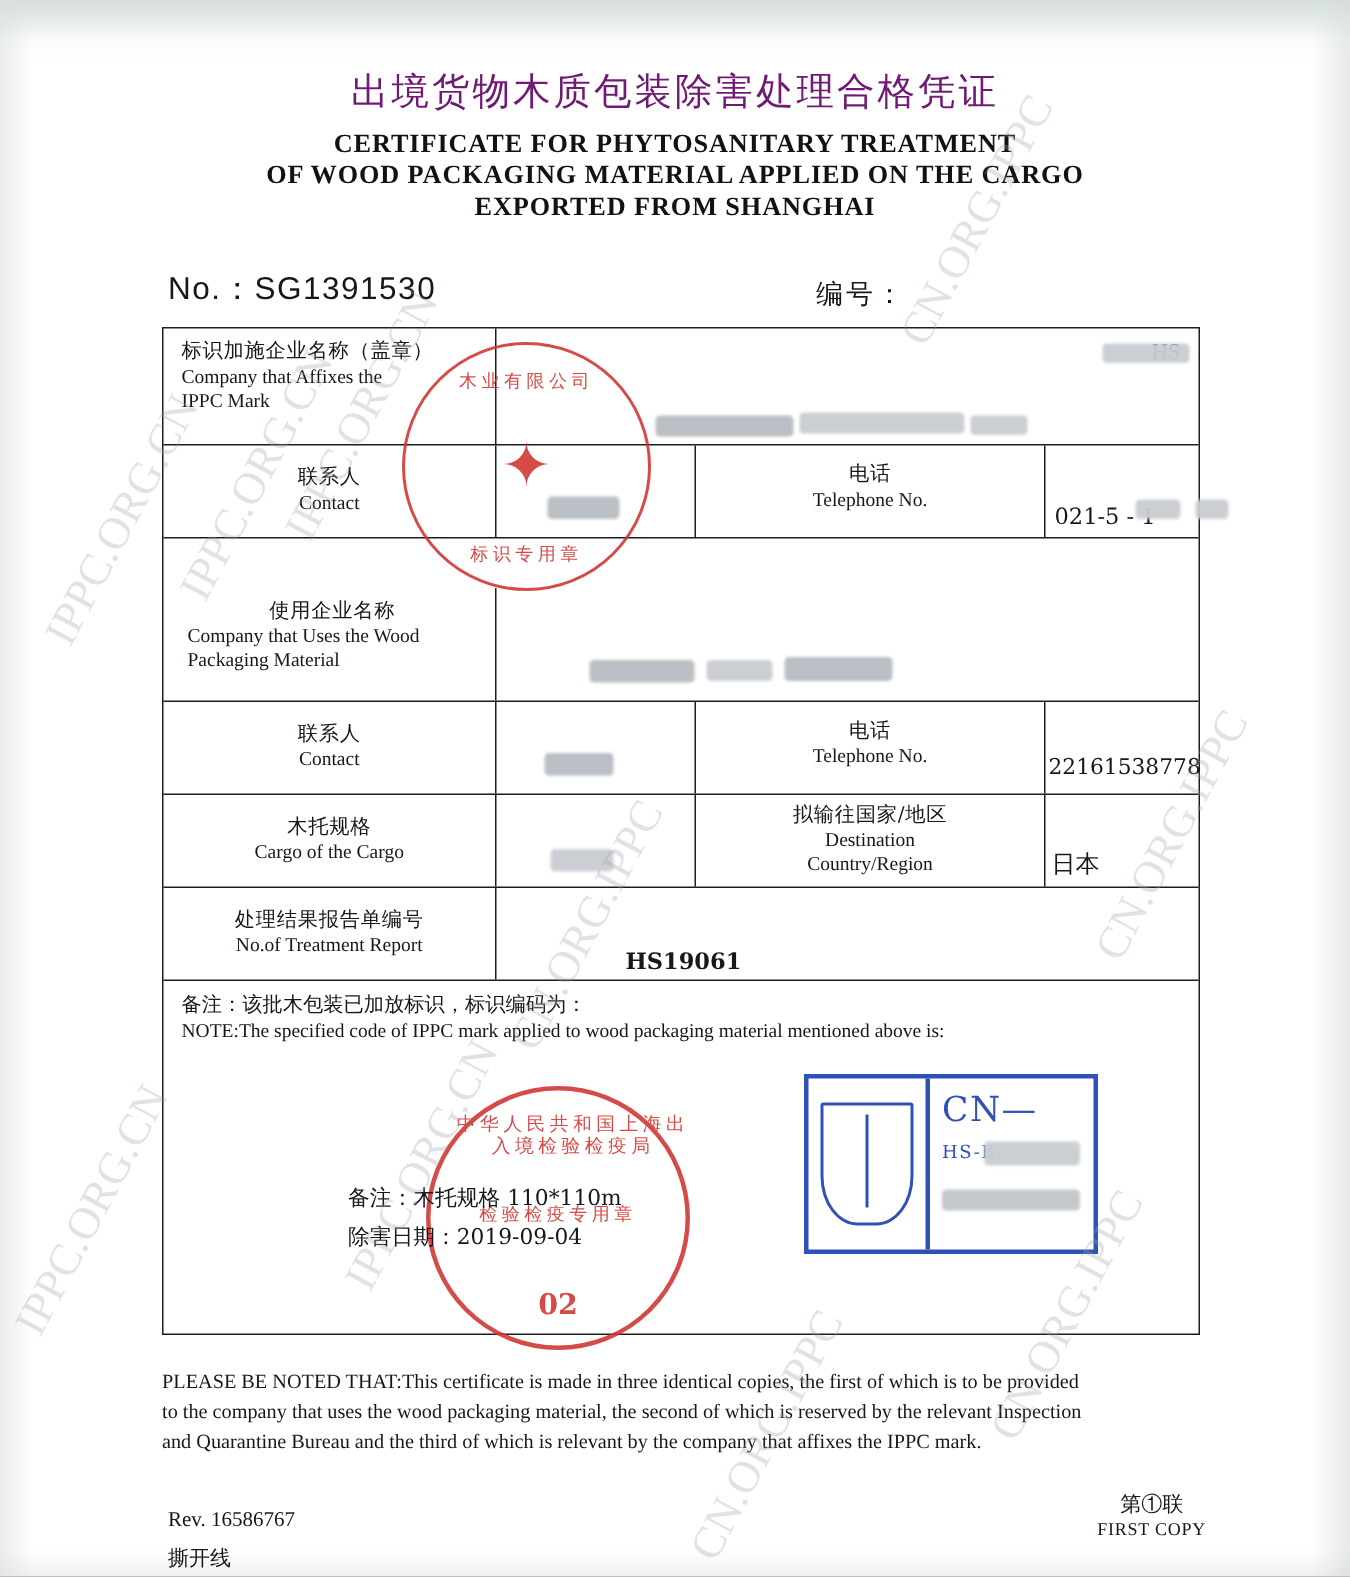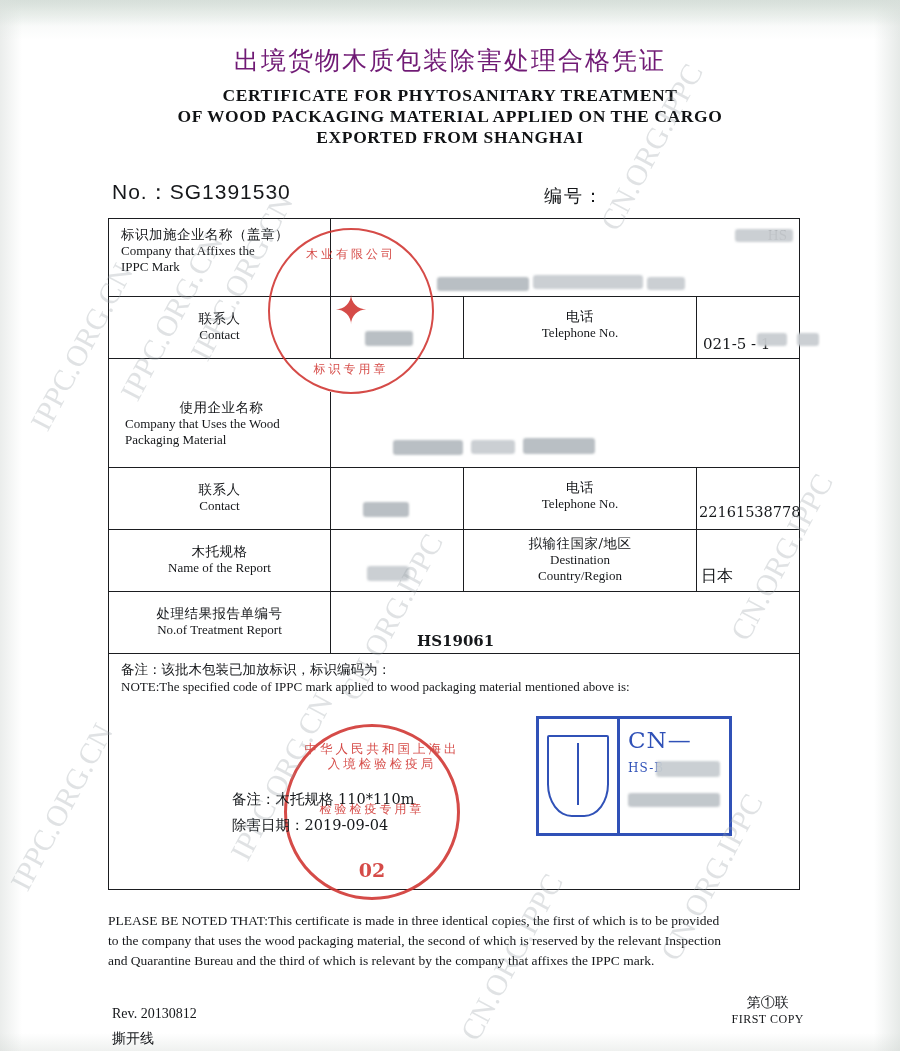--- a/index.html
+++ b/index.html
@@ -390,21 +390,21 @@
         <div class="en">Telephone No.</div>
       </div>
       <div class="cell val2">
         <span class="handwrite" style="position:absolute; left:2px; top:36px; font-size:14.5px;">22161538778</span>
       </div>
     </div>
 
     <div class="row" style="height:62px;">
       <div class="cell lab" style="padding-top:12px;">
         <div class="cn">木托规格</div>
-        <div class="en">Name of the Report</div>
+        <div class="en">Cargo of the Cargo</div>
       </div>
       <div class="cell" style="flex:0 0 132px; position:relative;">
         <div class="redact" style="left:36px; top:36px; width:42px; height:15px;"></div>
       </div>
       <div class="cell lab2" style="padding-top:4px;">
         <div class="cn">拟输往国家/地区</div>
         <div class="en">Destination</div>
         <div class="en">Country/Region</div>
       </div>
       <div class="cell val2">
@@ -458,21 +458,21 @@
       <div class="redact" style="left:36px; top:42px; width:64px; height:16px; background:#c2c8cc;"></div>
     </div>
   </div>
 
   <div class="footer">
     <div class="f-en">PLEASE BE NOTED THAT:This certificate is made in three identical copies, the first of which is to be provided</div>
     <div class="f-en">to the company that uses the wood packaging material, the second of which is reserved by the relevant Inspection</div>
     <div class="f-en">and Quarantine Bureau and the third of which is relevant by the company that affixes the IPPC mark.</div>
   </div>
 
-  <div class="rev">Rev. 20130812</div>
+  <div class="rev">Rev. 16586767</div>
   <div class="tear">撕开线</div>
   <div class="copy">
     <div class="c1">第①联</div>
     <div class="c2">FIRST COPY</div>
   </div>
 
   <div class="wm-layer">
     <div class="wm" style="left:-10px; top:330px; font-size:30px; transform:rotate(-62deg);">IPPC.ORG.CN</div>
     <div class="wm" style="left:80px; top:300px; font-size:30px; transform:rotate(-62deg);">IPPC.ORG.CN</div>
     <div class="wm" style="left:150px; top:260px; font-size:30px; transform:rotate(-62deg);">IPPC.ORG.CN</div>

